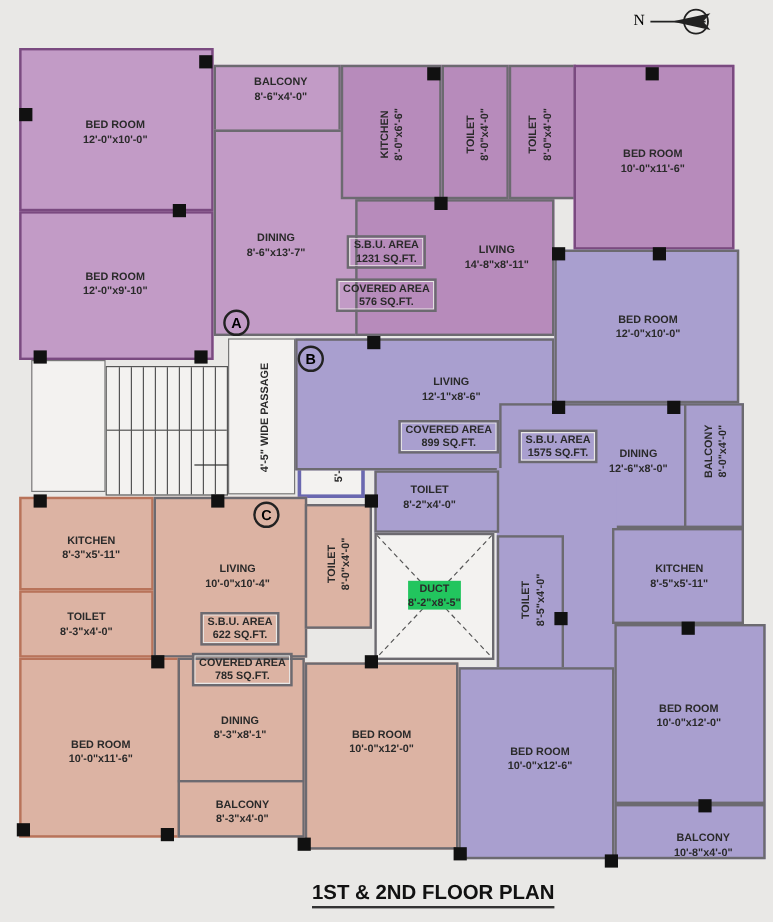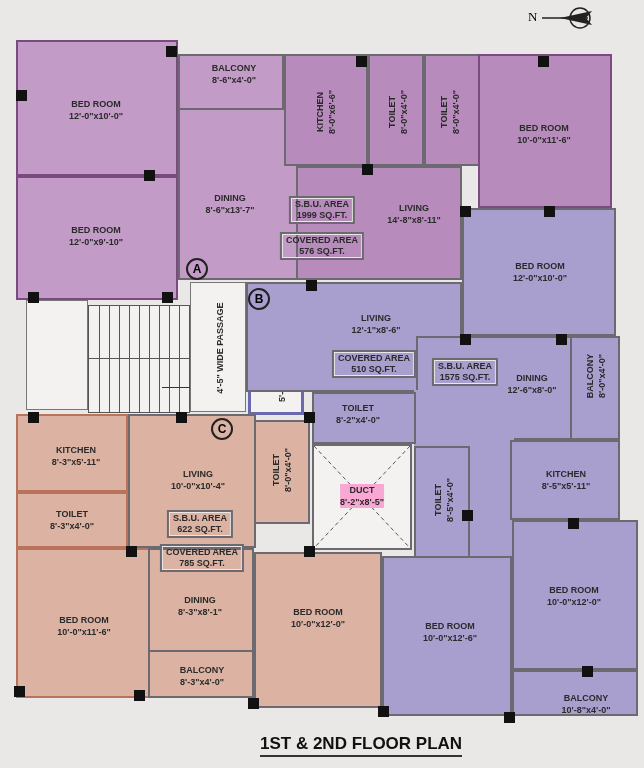--- a/index.html
+++ b/index.html
@@ -75,21 +75,21 @@
     <span class="n">BED ROOM</span>
     <span class="d">10'-0"x11'-6"</span>
   </div>
 <div class="lbl" style="left:414px;top:214px;">
     <span class="n">LIVING</span>
     <span class="d">14'-8"x8'-11"</span>
   </div>
 
 <div class="box" style="left:322px;top:210px;">
     <span style="display:block">S.B.U. AREA</span>
-    <span style="display:block">1999 SQ.FT.</span>
+    <span style="display:block">1231 SQ.FT.</span>
   </div>
 <div class="box" style="left:322px;top:246px;">
     <span style="display:block">COVERED AREA</span>
     <span style="display:block">576 SQ.FT.</span>
   </div>
 <div class="badge" style="left:186px;top:258px;">A</div>
 
 <div class="room white" style="left:26px;top:300px;width:62px;height:110px;border:1px solid #777;"></div>
 <div class="stair white" style="left:88px;top:305px;width:102px;height:108px;">
   <div class="step" style="left:10px"></div>
@@ -162,35 +162,35 @@
     <span class="n">BED ROOM</span>
     <span class="d">10'-0"x12'-0"</span>
   </div>
 <div class="lbl" style="left:586px;top:704px;">
     <span class="n">BALCONY</span>
     <span class="d">10'-8"x4'-0"</span>
   </div>
 
 <div class="box" style="left:374px;top:364px;">
     <span style="display:block">COVERED AREA</span>
-    <span style="display:block">510 SQ.FT.</span>
+    <span style="display:block">899 SQ.FT.</span>
   </div>
 <div class="box" style="left:465px;top:372px;">
     <span style="display:block">S.B.U. AREA</span>
     <span style="display:block">1575 SQ.FT.</span>
   </div>
 <div class="badge" style="left:248px;top:288px;">B</div>
 
 <div class="room white" style="left:312px;top:444px;width:100px;height:106px;">
   <svg width="96" height="102" style="position:absolute;left:0;top:0;">
     <line x1="0" y1="0" x2="96" y2="102" stroke="#555" stroke-dasharray="4,3"></line>
     <line x1="96" y1="0" x2="0" y2="102" stroke="#555" stroke-dasharray="4,3"></line>
   </svg>
 </div>
-<div class="lbl" style="left:362px;top:496px;background:#f9a8d4;">
+<div class="lbl" style="left:362px;top:496px;background:#22c55e;">
     <span class="n">DUCT</span>
     <span class="d">8'-2"x8'-5"</span>
   </div>
 
 <div class="room orange" style="left:16px;top:414px;width:112px;height:78px;border-color:#b8735a;"></div>
 <div class="room orange" style="left:16px;top:492px;width:112px;height:56px;border-color:#b8735a;"></div>
 <div class="room orange" style="left:128px;top:414px;width:128px;height:134px;"></div>
 <div class="room orange" style="left:254px;top:420px;width:56px;height:104px;"></div>
 <div class="room orange" style="left:16px;top:548px;width:134px;height:150px;border-color:#b8735a;"></div>
 <div class="room orange" style="left:148px;top:548px;width:106px;height:104px;"></div>

